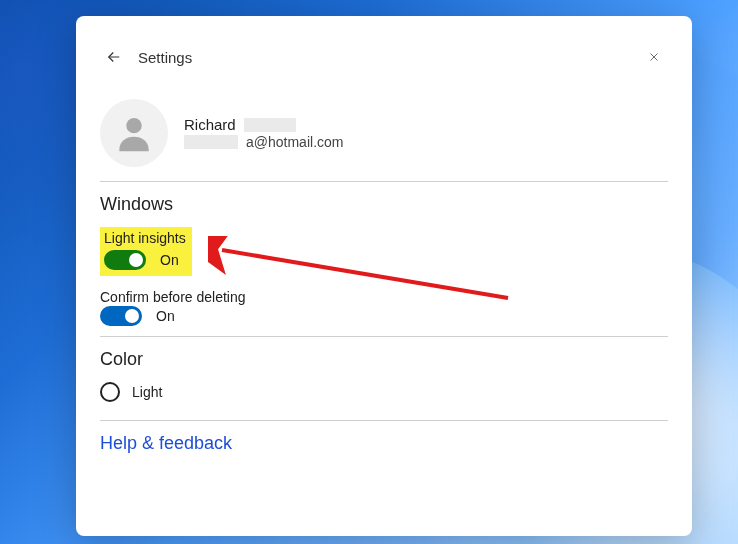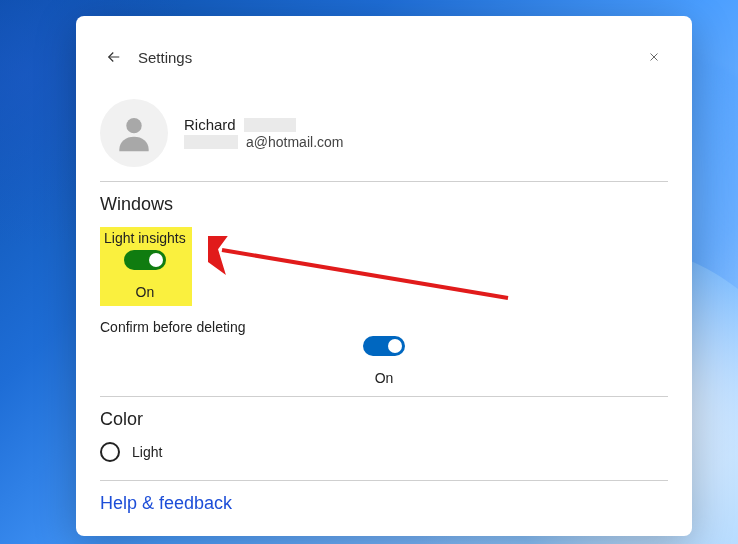--- a/index.html
+++ b/index.html
@@ -69,21 +69,21 @@
   .redact.e { width: 54px; }
   .user-email { font-size: 14px; color: #444; }
   .sign-out { color: #0067c0; font-size: 14px; cursor: pointer; }
 
   .divider { border: none; border-top: 1px solid #cfcfcf; margin: 0; }
 
   .section-title { font-size: 18px; color: #222; font-weight: 400; padding: 12px 0 10px 0; }
 
   .setting-row { padding: 2px 0 10px 0; position: relative; }
   .setting-label { font-size: 14px; color: #222; display: inline-block; }
-  .toggle-row { display: flex; align-items: center; gap: 14px; flex-direction: column; }
+  .toggle-row { display: flex; align-items: center; gap: 14px; }
 
   .highlight { background: #faf03e; padding: 2px 6px 6px 4px; display: inline-block; }
   .highlight .setting-label { margin-bottom: 4px; }
 
   .toggle {
     width: 42px; height: 20px; border-radius: 10px; position: relative; cursor: pointer;
   }
   .toggle.green { background: #107c10; }
   .toggle.blue { background: #0067c0; }
   .toggle .knob {

